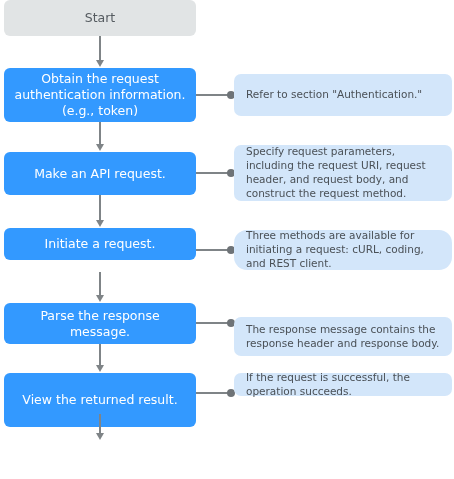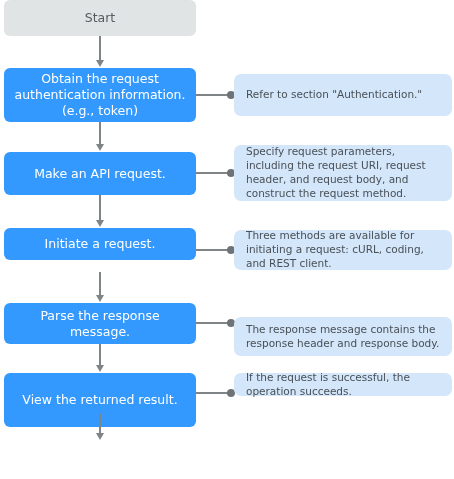--- a/index.html
+++ b/index.html
@@ -152,21 +152,21 @@
   </div>
 
   <div class="note" style="left:234px; top:74px; width:218px; height:42px;">
     <span class="note-text">Refer to section "Authentication."</span>
   </div>
 
   <div class="note" style="left:234px; top:145px; width:218px; height:56px;">
     <span class="note-text">Specify request parameters, including the request URI, request header, and request body, and construct the request method.</span>
   </div>
 
-  <div class="note" style="left:234px; top:230px; width:218px; height:40px;">
+  <div class="note" style="left:234px; top:230px; width:218px; height:40px;border-radius:13px;">
     <span class="note-text">Three methods are available for initiating a request: cURL, coding, and REST client.</span>
   </div>
 
   <div class="note" style="left:234px; top:303px; width:218px; height:39px;margin-top:14px;">
     <span class="note-text">The response message contains the response header and response body.</span>
   </div>
 
   <div class="note" style="left:234px; top:373px; width:218px; height:23px;">
     <span class="note-text">If the request is successful, the operation succeeds.</span>
   </div>

